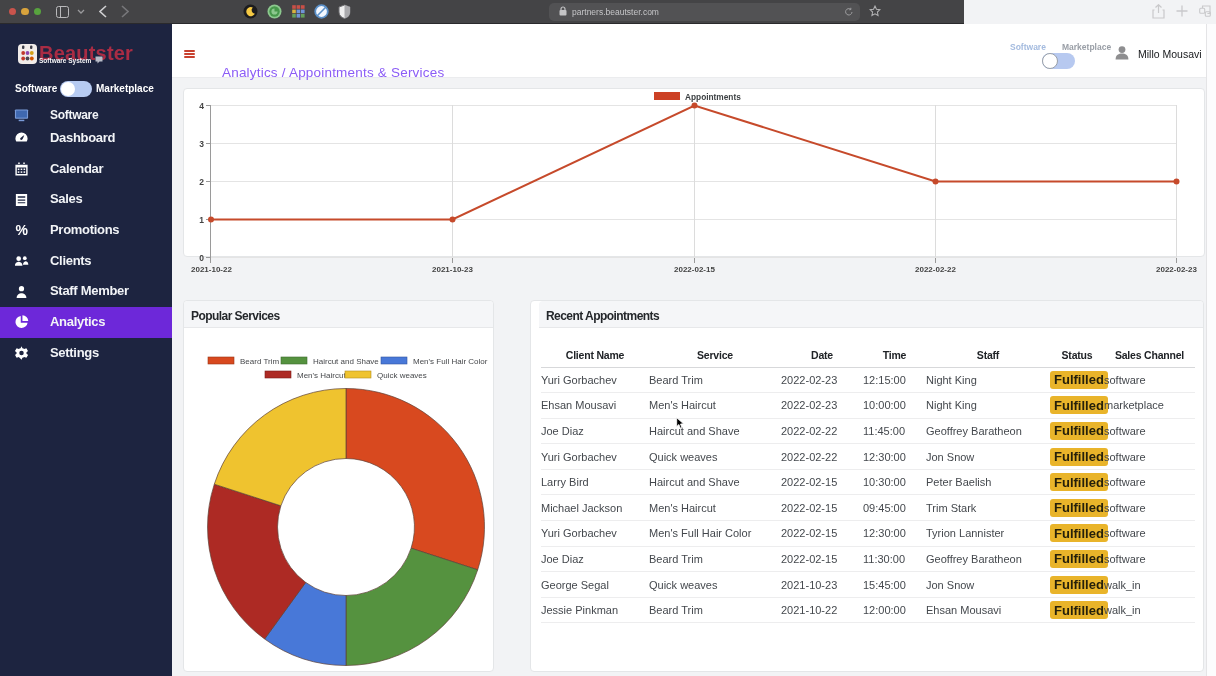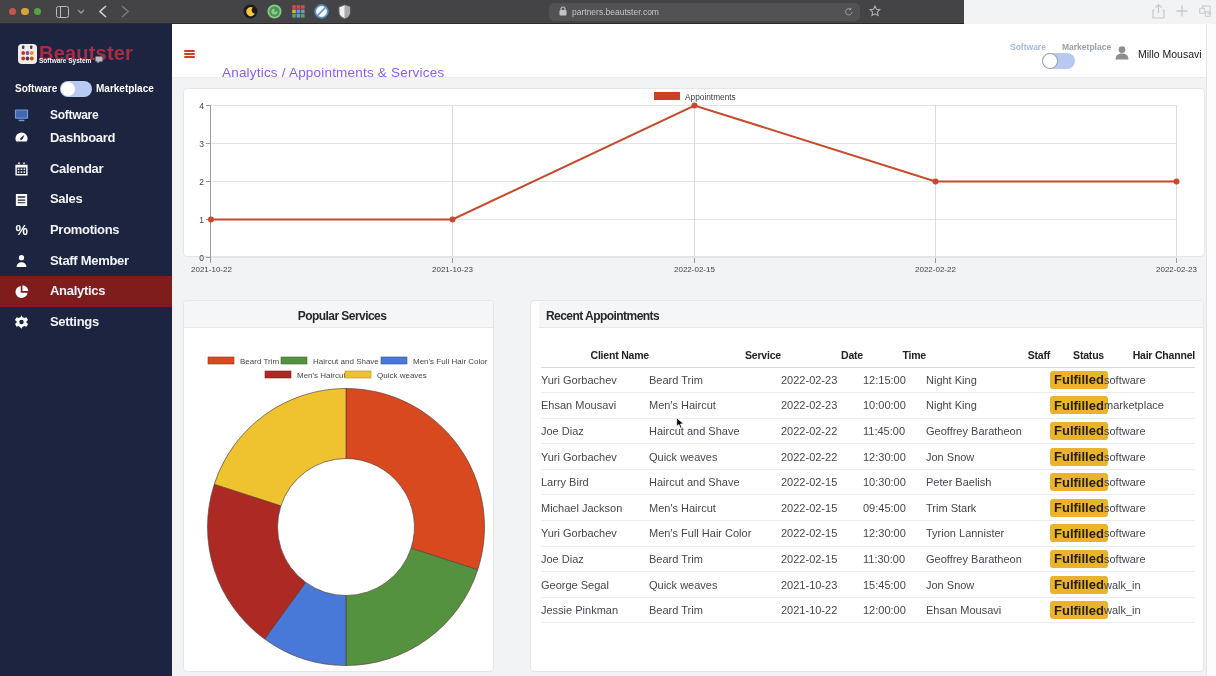--- a/index.html
+++ b/index.html
@@ -23,42 +23,42 @@
 .logo-name { position:absolute; left:21px; top:-1px; font-size:20px; font-weight:bold; color:#a92c44; letter-spacing:0.2px; }
 .logo-sub { position:absolute; left:21px; top:13px; font-size:6.5px; font-weight:bold; color:#f2f2f4; white-space:nowrap; }
 .sw-row { position:absolute; left:0; top:57px; width:172px; height:16px; font-size:10px; font-weight:bold; color:#fff; } .sw-row span.t1{position:absolute;left:15px;top:2px;} .sw-row span.t2{position:absolute;left:96px;top:2px;} .sw-row .toggle{position:absolute;left:60px;top:0;}
 .toggle { display:inline-block; position:relative; width:32px; height:16px; background:#b7cbf2; border-radius:8px; vertical-align:middle; }
 .toggle .knob { position:absolute; left:1px; top:1px; width:14px; height:14px; background:#fff; border-radius:50%; }
 .menu { position:absolute; left:0; top:83px; width:172px; }
 .mi { position:relative; height:30.7px; line-height:30.7px; font-size:13px; letter-spacing:-0.3px; font-weight:bold; color:#f2f4f7; }
 .mi.first { height:16px; line-height:16px; font-size:12px; }
 .mi .ic { position:absolute; left:14px; top:50%; transform:translateY(-50%); width:15px; height:15px; }
 .mi .lbl { position:absolute; left:50px; }
-.mi.active { background:#7f1d1d; }
+.mi.active { background:#6d28d9; }
 
 
 .topbar { position:absolute; left:172px; top:24px; width:1034px; height:54px; background:#fff; border-bottom:1px solid #ebecee; }
 .hamb { position:absolute; left:184px; top:50px; width:11px; height:9px; }
 .hamb div { height:1.8px; background:#c8402e; margin-bottom:1.3px; border-radius:1px; }
 .pagetitle { position:absolute; left:222px; top:49px; font-size:13.5px; letter-spacing:0.2px; color:#8b5cf6;margin-top:16px; }
 .tb-sw { position:absolute; left:1010px; top:42px; font-size:8.5px; color:#a4bbdf; font-weight:bold; }
 .tb-mk { position:absolute; left:1062px; top:42px; font-size:8.5px; color:#999ea6; font-weight:bold; }
 .tb-toggle { position:absolute; left:1042px; top:53px; width:33px; height:16px; background:#b7c9f0; border-radius:8px; }
 .tb-toggle .knob { position:absolute; left:0px; top:0px; width:16px; height:16px; background:#fff; border:1px solid #9aa0a8; border-radius:50%; }
 .avatar { position:absolute; left:1113px; top:44px; width:18px; height:18px; }
 .uname { position:absolute; left:1138px; top:48px; font-size:10.5px; color:#16181b; }
 
 .scrollstrip { position:absolute; left:1206px; top:24px; width:10px; height:652px; background:#fcfcfd; border-left:1px solid #e4e4e6; }
 
 .card { position:absolute; background:#fff; border:1px solid #e4e6e8; border-radius:4px; }
 .card-h { height:27px; background:#f5f6f8; border-bottom:1px solid #e7e8ea; border-radius:4px 4px 0 0; line-height:26px; padding-top:2px; font-size:12px; letter-spacing:-0.55px; font-weight:bold; color:#24272b; padding-left:7px; }
 
 
 .tbl { position:absolute; left:10px; top:42px; width:654px; border-collapse:collapse; table-layout:fixed; font-size:11px; color:#3e4247; }
-.tbl th { text-align:right; font-size:10.5px; letter-spacing:-0.2px; color:#202327; padding:0; height:24px; border-bottom:1px solid #d7d8da; font-weight:bold; }
+.tbl th { text-align:center; font-size:10.5px; letter-spacing:-0.2px; color:#202327; padding:0; height:24px; border-bottom:1px solid #d7d8da; font-weight:bold; }
 .tbl td { height:25.6px; padding:0; border-bottom:1px solid #ededee; color:#44484d; }
 .badge { display:inline-block; background:#e9b42a; color:#26200a; font-size:13px; font-weight:bold; padding:1.5px 4px; border-radius:3px; }
 .gray { color:#5d6166; }
 </style>
 </head>
 <body>
 
 <div class="chrome">
   <div class="tl r"></div>
     <div class="tl y"></div>
@@ -192,20 +192,29 @@
           <path d="M2 1.5 H14 V14.5 H2 Z M4 4 h8 v1.6 H4 Z M4 7.5 h8 v1.2 H4 Z M4 10.3 h8 v1.2 H4 Z" fill-rule="evenodd"></path>
         </svg>
         <span class="lbl">Sales</span>
       </div>
     <div class="mi">
         <span class="ic" style="font-size:14px;font-weight:bold;color:#fff;line-height:15px;text-align:center">%</span>
         <span class="lbl">Promotions</span>
       </div>
     <div class="mi">
         <svg class="ic" viewBox="0 0 16 16" fill="#fff">
+          <circle cx="5" cy="5.5" r="2.5"></circle>
+          <circle cx="11.5" cy="5" r="2"></circle>
+          <path d="M1 13 C1 9.5 4 8.8 5 8.8 C6 8.8 9 9.5 9 13 Z"></path>
+          <path d="M9.5 12 C9.8 9 12 8.2 12.5 8.3 C13.5 8.3 15.3 9.2 15.3 12 Z"></path>
+        </svg>
+        <span class="lbl">Clients</span>
+      </div>
+    <div class="mi">
+        <svg class="ic" viewBox="0 0 16 16" fill="#fff">
           <circle cx="8" cy="4.5" r="2.8"></circle>
           <path d="M2.8 14.5 C2.8 10.2 6 9.2 8 9.2 C10 9.2 13.2 10.2 13.2 14.5 Z"></path>
         </svg>
         <span class="lbl">Staff Member</span>
       </div>
     <div class="mi active">
         <svg class="ic" viewBox="0 0 16 16" fill="#fff">
           <path d="M7.2 1.5 A6.5 6.5 0 1 0 14.5 8.8 L7.2 8.8 Z"></path>
           <path d="M9 0.8 A6.5 6.5 0 0 1 15.2 7 L9 7 Z"></path>
         </svg>
@@ -232,21 +241,21 @@
 <div class="tb-toggle">
     <div class="knob"></div>
   </div>
 <div class="avatar"><svg width="18" height="18" viewBox="0 0 18 18">
       <circle cx="9" cy="5.6" r="3.4" fill="#8e8e90"></circle>
       <path d="M2.6 15.5 C2.6 10.8 5.8 9.6 9 9.6 C12.2 9.6 15.4 10.8 15.4 15.5 Z" fill="#8e8e90"></path>
     </svg></div>
 <div class="uname">Millo Mousavi</div>
 <div class="scrollstrip"></div>
 
-<div class="card" style="left:183px; top:88px; width:1022px; height:169px;">
+<div class="card" style="left:183px; top:88px; width:1022px; height:169px;font-weight:bold;">
 <svg width="1020" height="193" viewBox="0 0 1020 193">
   <rect x="470" y="3" width="26" height="8" fill="#cc4125"></rect>
   <text x="501" y="10.5" font-size="8.3" fill="#3c4043">Appointments</text>
   <g stroke="#e4e4e4" stroke-width="1">
     <line x1="27" y1="16.5" x2="993" y2="16.5"></line>
     <line x1="27" y1="54.5" x2="993" y2="54.5"></line>
     <line x1="27" y1="92.5" x2="993" y2="92.5"></line>
     <line x1="27" y1="130.5" x2="993" y2="130.5"></line>
     <line x1="27" y1="168.5" x2="993" y2="168.5"></line>
     <line x1="268.5" y1="16" x2="268.5" y2="168" stroke="#dcdcdc"></line>
@@ -284,21 +293,21 @@
   <g fill="#c64a2b" stroke="none">
     <circle cx="27" cy="130.5" r="3"></circle>
     <circle cx="268.5" cy="130.5" r="3"></circle>
     <circle cx="510.5" cy="16.5" r="3"></circle>
     <circle cx="751.5" cy="92.5" r="3"></circle>
     <circle cx="992.5" cy="92.5" r="3"></circle>
   </g>
 </svg>
 </div>
 
-<div class="card" style="left:183px; top:300px; width:311px; height:372px;text-align:center;">
+<div class="card" style="left:183px; top:300px; width:311px; height:372px;">
   <div class="card-h">Popular Services</div>
   <svg width="323" height="339" viewBox="0 0 323 339" style="position:absolute;left:0;top:31px">
     <g transform="translate(-1,-31)">
       <rect x="25" y="56" width="26" height="7" fill="#d8491f" stroke="#9a3516" stroke-width="0.6"></rect>
       <text x="57" y="63" font-size="8" fill="#47494c">Beard Trim</text>
       <rect x="98" y="56" width="26" height="7" fill="#55923f" stroke="#3c6b2c" stroke-width="0.6"></rect>
       <text x="130" y="63" font-size="8" fill="#47494c">Haircut and Shave</text>
       <rect x="198" y="56" width="26" height="7" fill="#4878d8" stroke="#3256a0" stroke-width="0.6"></rect>
       <text x="230" y="63" font-size="8" fill="#47494c">Men's Full Hair Color</text>
       <rect x="82" y="70" width="26" height="7" fill="#ad2a24" stroke="#7c1d18" stroke-width="0.6"></rect>
@@ -329,21 +338,21 @@
         <col>
       </colgroup>
     <tbody>
         <tr>
           <th>Client Name</th>
           <th>Service</th>
           <th>Date</th>
           <th>Time</th>
           <th>Staff</th>
           <th>Status</th>
-          <th>Hair Channel</th>
+          <th>Sales Channel</th>
         </tr>
     <tr>
           <td>Yuri Gorbachev</td>
           <td>Beard Trim</td>
           <td>2022-02-23</td>
           <td>12:15:00</td>
           <td>Night King</td>
           <td><span class="badge">Fulfilled</span></td>
           <td class="gray">software</td>
         </tr>

